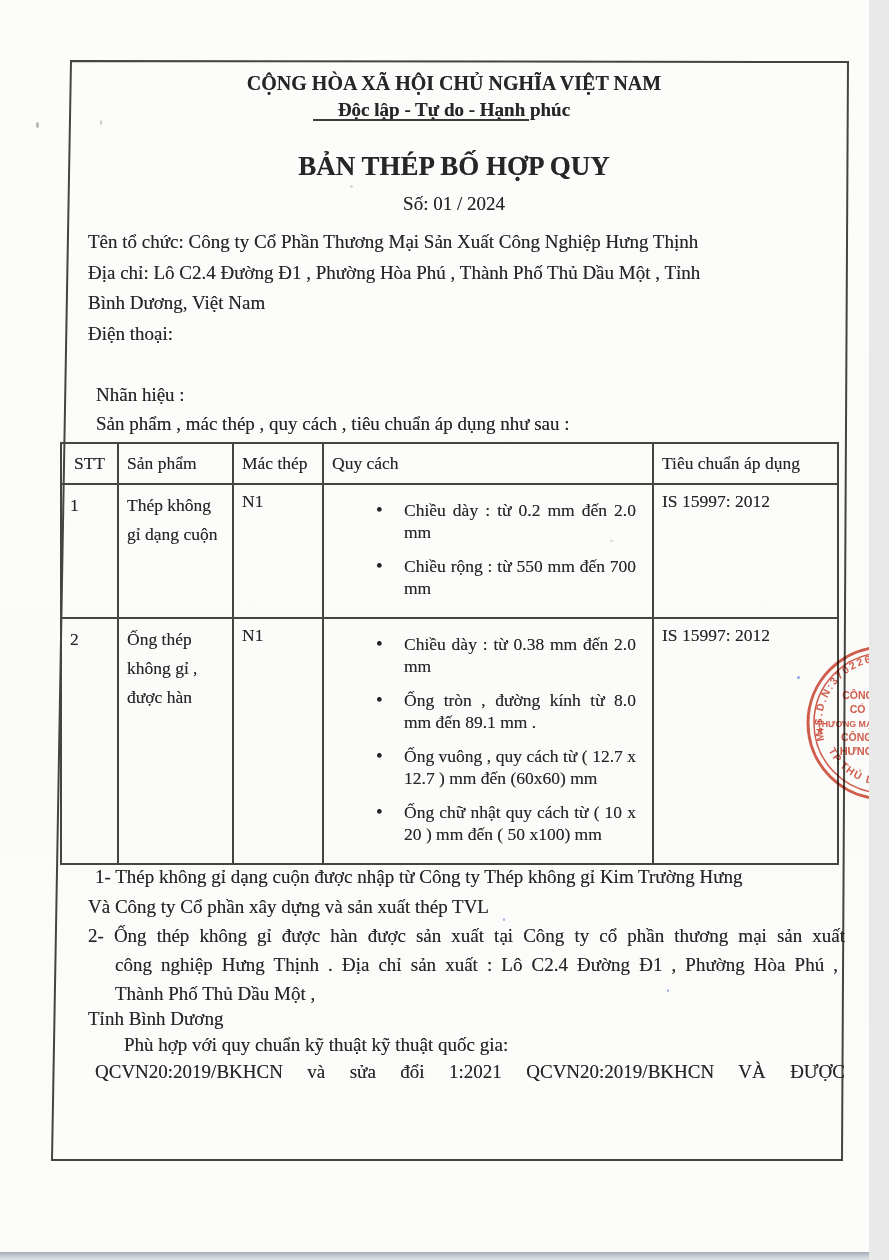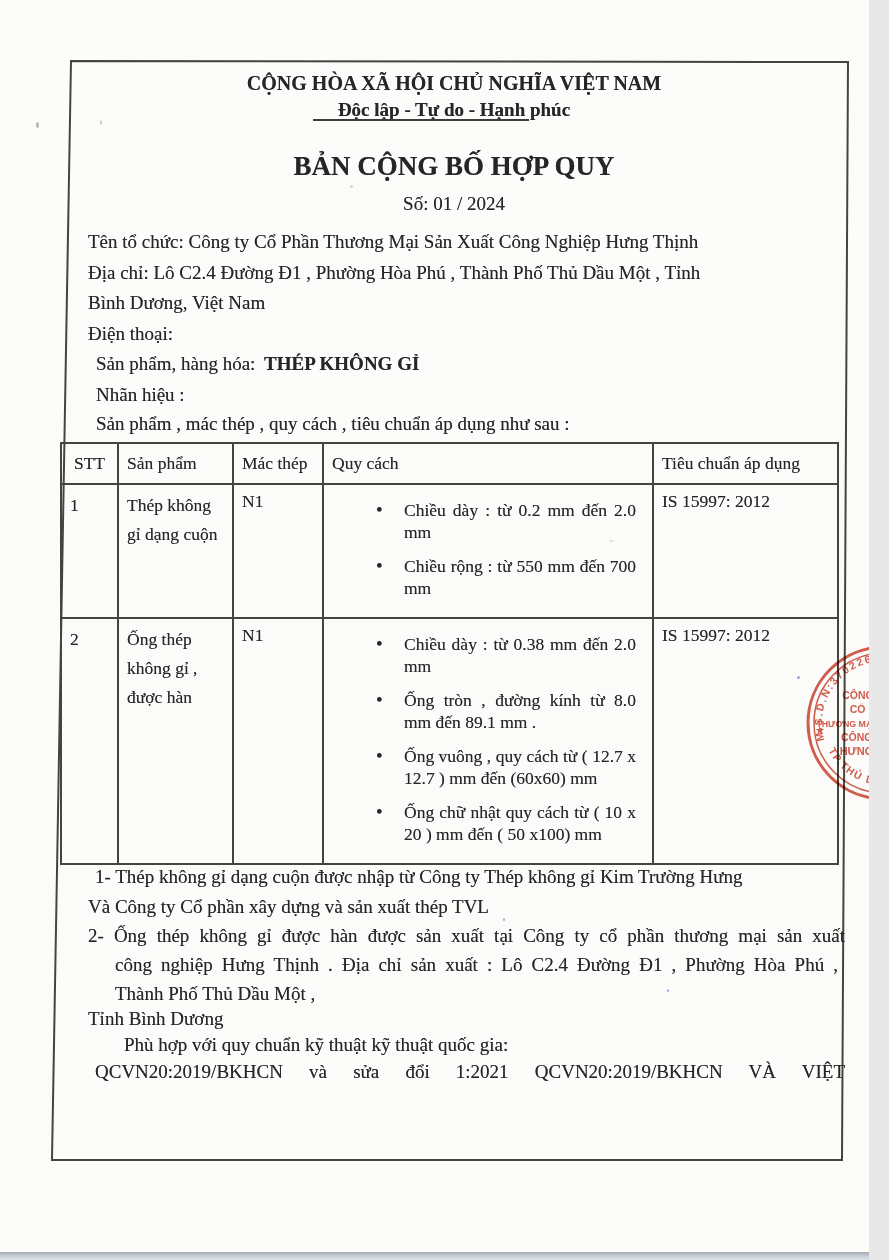--- a/index.html
+++ b/index.html
@@ -60,31 +60,27 @@
   <svg class="frame-svg" width="889" height="1260">
     <polygon points="71,61 848,62 842,1160 52,1160" fill="none" stroke="#45453f" stroke-width="2"></polygon>
   </svg>
 
   <div class="content">
 
     <div class="line center bold" style="top:70px;font-size:20px;">CỘNG HÒA XÃ HỘI CHỦ NGHĨA VIỆT NAM</div>
     <div class="line center bold" style="top:96px;font-size:19px;">Độc lập - Tự do - Hạnh phúc</div>
     <div class="motto-underline"></div>
 
-    <div class="line center bold" style="top:149px;font-size:27px;line-height:34px;">BẢN CỘNG BỐ HỢP QUY</div>
+    <div class="line center bold" style="top:149px;font-size:27px;line-height:34px;">BẢN THÉP BỐ HỢP QUY</div>
     <div class="line center" style="top:190px;">Số: 01 / 2024</div>
 
     <div class="line" style="left:88px;top:228px;">Tên tổ chức: Công ty Cổ Phần Thương Mại Sản Xuất Công Nghiệp Hưng Thịnh</div>
     <div class="line" style="left:88px;top:259px;">Địa chỉ: Lô C2.4 Đường Đ1 , Phường Hòa Phú , Thành Phố Thủ Dầu Một , Tỉnh</div>
     <div class="line" style="left:88px;top:289px;text-align:right;">Bình Dương, Việt Nam</div>
     <div class="line" style="left:88px;top:320px;">Điện thoại:</div>
-    <div class="line" style="left:96px;top:350px;">
-      <span>Sản phẩm, hàng hóa:</span>
-      <span class="bold" style="margin-left:4px;">THÉP KHÔNG GỈ</span>
-    </div>
     <div class="line" style="left:96px;top:381px;">Nhãn hiệu :</div>
     <div class="line" style="left:96px;top:410px;">Sản phẩm , mác thép , quy cách , tiêu chuẩn áp dụng như sau :</div>
 
     <table class="spec-table">
       <colgroup>
         <col style="width:57px">
           <col style="width:115px">
           <col style="width:90px">
           <col style="width:330px">
           <col style="width:185px">
@@ -122,21 +118,21 @@
     </tbody>
       </table>
 
     <div class="line" style="left:95px;top:863px;">1- Thép không gỉ dạng cuộn được nhập từ Công ty Thép không gỉ Kim Trường Hưng</div>
     <div class="line" style="left:88px;top:893px;">Và Công ty Cổ phần xây dựng và sản xuất thép TVL</div>
     <div class="line just" style="left:88px;top:922px;width:757px;">2- Ống thép không gỉ được hàn được sản xuất tại Công ty cổ phần thương mại sản xuất</div>
     <div class="line just" style="left:115px;top:951px;width:723px;">công nghiệp Hưng Thịnh . Địa chỉ sản xuất : Lô C2.4 Đường Đ1 , Phường Hòa Phú ,</div>
     <div class="line" style="left:115px;top:980px;">Thành Phố Thủ Dầu Một ,</div>
     <div class="line" style="left:88px;top:1005px;">Tỉnh Bình Dương</div>
     <div class="line" style="left:95px;top:1031px;margin-left:29px;">Phù hợp với quy chuẩn kỹ thuật kỹ thuật quốc gia:</div>
-    <div class="line just" style="left:95px;top:1058px;width:750px;">QCVN20:2019/BKHCN và sửa đổi 1:2021 QCVN20:2019/BKHCN VÀ VIỆT</div>
+    <div class="line just" style="left:95px;top:1058px;width:750px;">QCVN20:2019/BKHCN và sửa đổi 1:2021 QCVN20:2019/BKHCN VÀ ĐƯỢC</div>
   </div>
 
   <svg class="stamp" width="170" height="170" viewBox="0 0 170 170">
     <circle cx="85" cy="85" r="76" fill="none" stroke="#d0503f" stroke-width="3"></circle>
     <circle cx="85" cy="85" r="70" fill="none" stroke="#d0503f" stroke-width="1.6"></circle>
     <defs>
       <path id="arcTop" d="M 26.7,106.2 A 62,62 0 1 1 143.3,106.2" fill="none"></path>
       <path id="arcBottom" d="M 25.1,101 A 62,62 0 0 0 144.9,101" fill="none"></path>
     </defs>
     <text font-size="10.5" letter-spacing="1.8">

